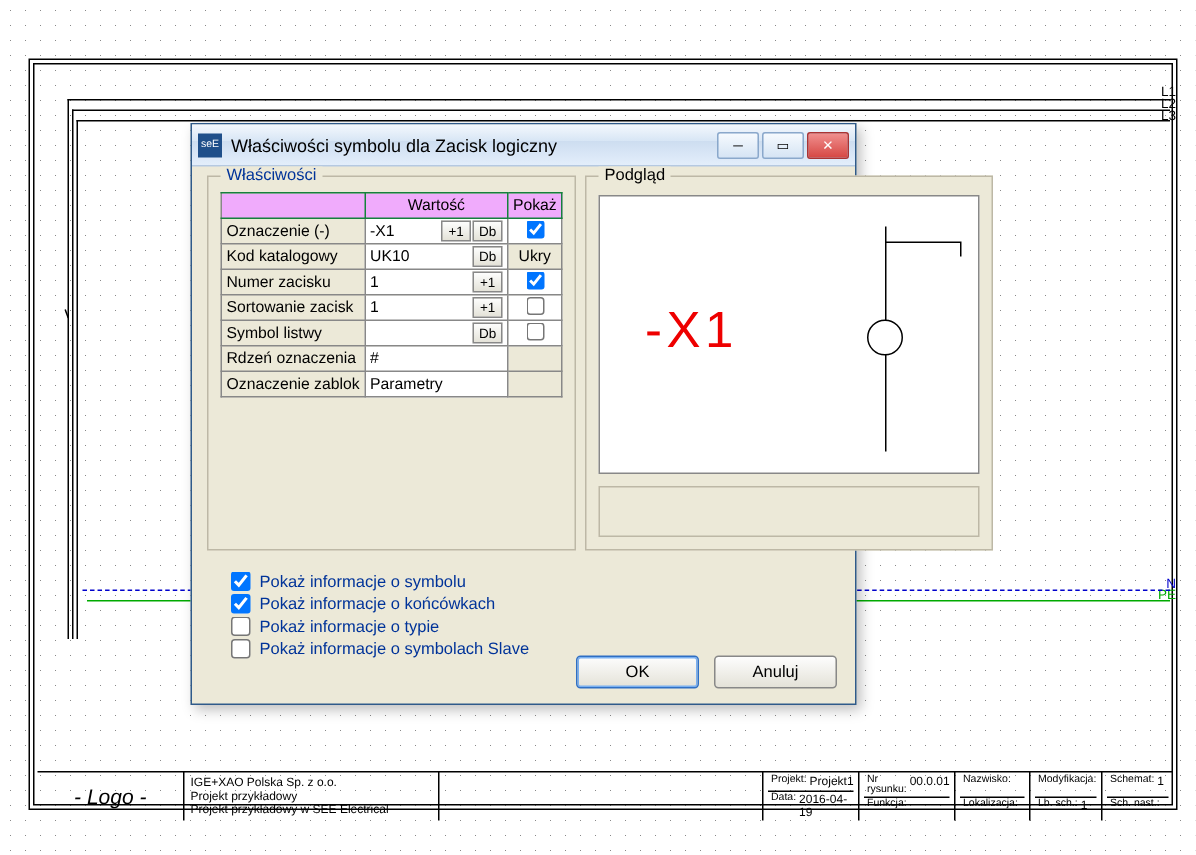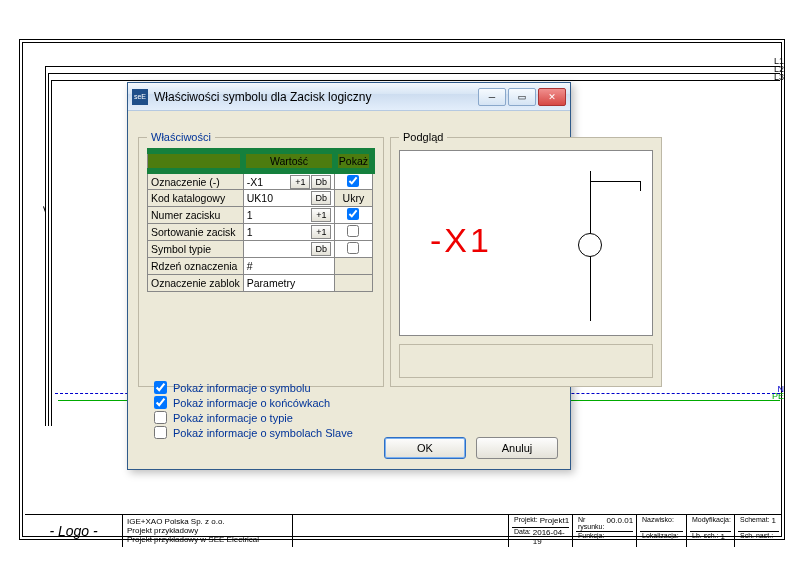--- a/index.html
+++ b/index.html
@@ -73,31 +73,31 @@
   }
   .app-icon { width:16px; height:16px; background:#1f4f8a; margin-right:6px; display:flex;align-items:center;justify-content:center;color:#fff;font-size:7px;}
   .title-text { flex:1; color:#000; font-size:12px;}
   .wbtns { display:flex; gap:2px;}
   .wbtn { width:28px; height:18px; border:1px solid #8aa8cb; border-radius:2px;
     background:linear-gradient(#f6fafe,#d5e4f4); display:flex;align-items:center;justify-content:center; font-size:9px;}
   .wbtn.close { background:linear-gradient(#f08f8e,#d64844); border-color:#a33; color:#fff;}
   
   .dialog-body { position:absolute; inset:28px 0 0 0; padding:10px 12px; }
   
-  .groupbox { position:absolute; border:1px solid #bdb8a6; background:#ece9d8;margin-top:20px; }
+  .groupbox { position:absolute; border:1px solid #bdb8a6; background:#ece9d8; }
   .groupbox > .legend { position:absolute; top:-7px; left:8px; background:#ece9d8; padding:0 4px; color:#003399; font-size:11px;}
   
   .gb-props { left:10px; top:6px; width:246px; height:250px; padding:10px 8px 8px;}
   .gb-preview { left:262px; top:6px; width:272px; height:250px; padding:10px 8px 8px;}
   .gb-preview > .legend { color:#000; }
   .gb-props > .legend { color:#003399;}
 
   
   .pgrid { width:100%; border-collapse:collapse; font-size:10.5px;}
-  .pgrid th { background:#4d7c0f; border:6px solid #15803d; padding:1px 1px; font-weight:normal; text-align:center; height:17px;}
+  .pgrid th { background:#f0abfc; border:1px solid #15803d; padding:1px 1px; font-weight:normal; text-align:center; height:17px;}
   .pgrid td { border:1px solid #888; padding:0 3px; height:17px; background:#fff; }
   .pgrid td.lbl { background:#ece9d8; white-space:nowrap; overflow:hidden;}
   .cell-ctrls { display:flex; align-items:center; gap:1px; justify-content:flex-end; height:15px;}
   .mini-btn { width:20px; height:14px; font-size:9px; border:1px solid #888; background:linear-gradient(#fdfdfd,#e4e2d8); display:inline-flex;align-items:center;justify-content:center; cursor:pointer;}
   .chk { width:12px; height:12px;}
 
   
   .preview { position:absolute; left:8px; top:12px; right:8px; height:186px; background:#fff; border:1px solid #888;}
   .preview-sub { position:absolute; left:8px; right:8px; bottom:8px; height:34px; background:#ece9d8; border:1px solid #bdb8a6;}
 
@@ -265,21 +265,21 @@
               <td class="lbl">Sortowanie zacisk</td>
               <td>
                 <div class="cell-ctrls">
                   <span style="flex: 1 1 0%; text-align: left;">1</span>
                   <span class="mini-btn">+1</span>
                 </div>
               </td>
               <td style="text-align: center;"><input type="checkbox" class="chk" style=""></td>
             </tr>
             <tr>
-              <td class="lbl">Symbol typie</td>
+              <td class="lbl">Symbol listwy</td>
               <td>
                 <div class="cell-ctrls">
                   <span style="flex: 1 1 0%; text-align: left;"></span>
                   <span class="mini-btn">Db</span>
                 </div>
               </td>
               <td style="text-align: center;"><input type="checkbox" class="chk" style=""></td>
             </tr>
             <tr>
               <td class="lbl">Rdzeń oznaczenia</td>

